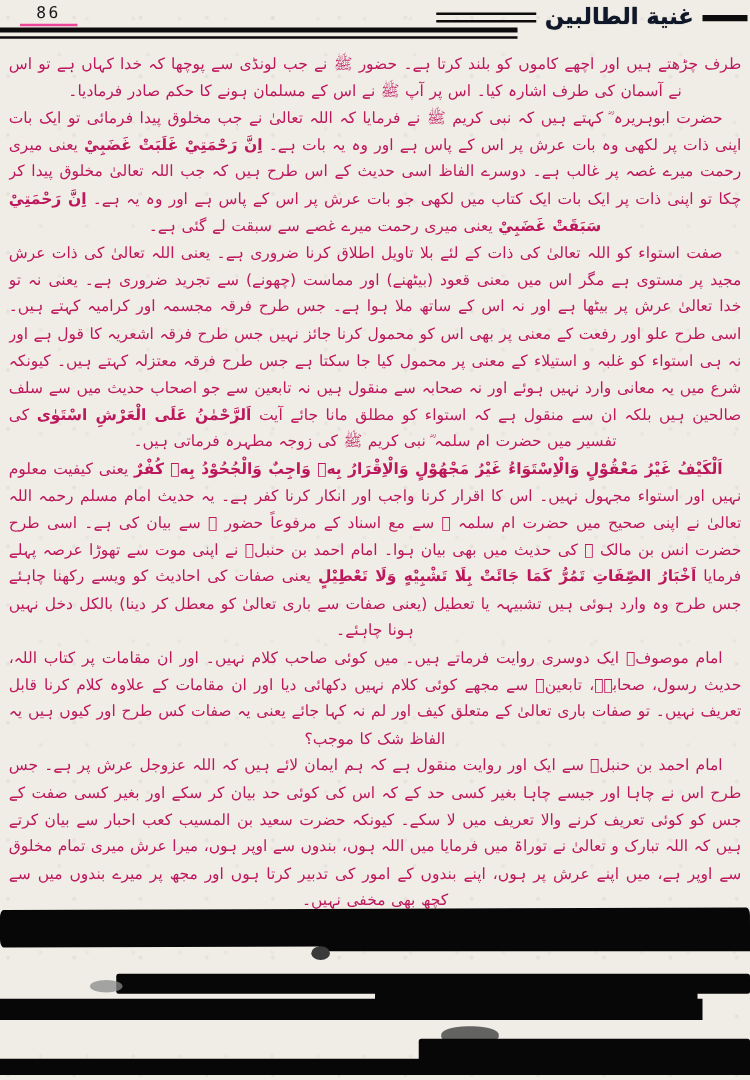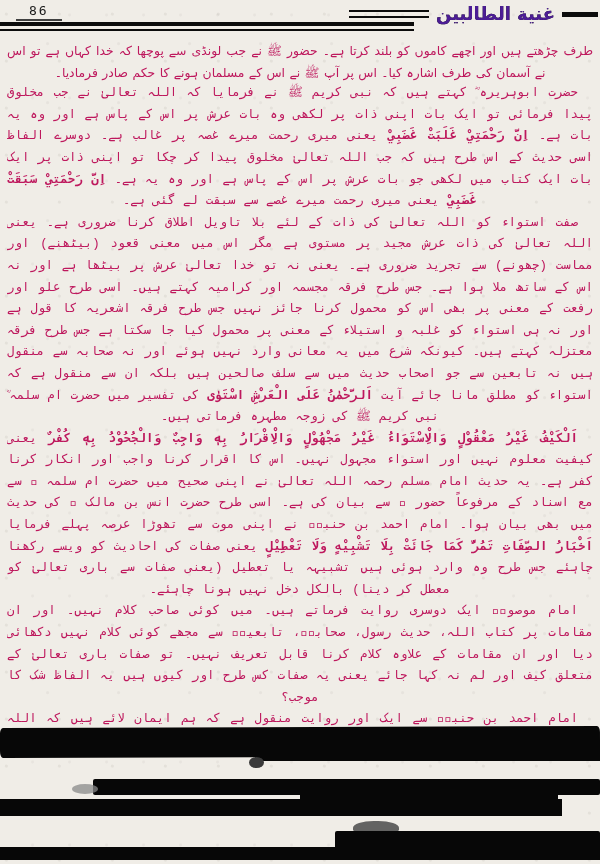--- a/index.html
+++ b/index.html
@@ -18,37 +18,37 @@
       radial-gradient(circle at 88% 18%, rgba(120,115,105,.07) 0 1px, transparent 2px);
     background-size:53px 47px, 71px 59px, 37px 83px;
   }
 
   
   .page-number{
     position:absolute;top:3px;left:16px;z-index:3;
     font-family:"DejaVu Sans Mono","Liberation Mono",monospace;
     font-size:13px;letter-spacing:2px;color:#191919;
     padding:0 13px 1px 13px;
-    border-bottom:2px solid #404040;
+    border-bottom:2px solid #ec4899;
     direction:ltr;
   }
   .header-rule{
     position:absolute;top:22px;left:0;width:414px;height:3px;z-index:2;
     border-top:4px solid #0c0c0c;
     border-bottom:2px solid #0c0c0c;
   }
   .header-title-block{
     position:absolute;top:2px;right:2px;z-index:3;
     display:flex;align-items:center;direction:rtl;
   }
   .title-dash-right{
     width:36px;height:5px;background:#0c0c0c;margin-left:7px;
   }
   .book-title{
-    font-size:18px;font-weight:bold;color:#4c1d95;
+    font-size:18px;font-weight:bold;color:#0f172a;
     line-height:24px;white-space:nowrap;
     text-shadow:0 0 .6px #0a0a0a;
   }
   .title-dash-left{
     width:80px;height:4px;margin-right:7px;
     border-top:2px solid #0c0c0c;border-bottom:2px solid #0c0c0c;
   }
 
   
   .page-text{
@@ -58,21 +58,21 @@
     color:#be185d;
   }
   .page-text p{
     margin:0;
     font-size:12.4px;
     line-height:21.6px;
     text-align:justify;
     text-align-last:center;
     word-spacing:.5px;
   }
-  .page-text p.indent{text-indent:15px;font-family:Liberation Mono, monospace;}
+  .page-text p.indent{text-indent:15px;}
   .arabic-quote{font-weight:bold;letter-spacing:.2px;}
 
   
   .blot{position:absolute;background:#070707;z-index:6;}
   .blot-a   {top:727px;left:0;width:600px;height:30px;border-radius:3px/6px;transform:rotate(-.2deg);}
   .blot-a2  {top:750px;left:255px;width:345px;height:11px;}
   .blot-dot {top:757px;left:249px;width:15px;height:11px;background:#3a3a3a;border-radius:50%;z-index:6;position:absolute;}
   .blot-b   {top:779px;left:93px;width:507px;height:16px;border-radius:2px;}
   .blot-b2  {top:784px;left:72px;width:26px;height:10px;background:#8a8a8a;border-radius:50%;opacity:.75;z-index:6;position:absolute;}
   .blot-c   {top:799px;left:0;width:562px;height:17px;}

